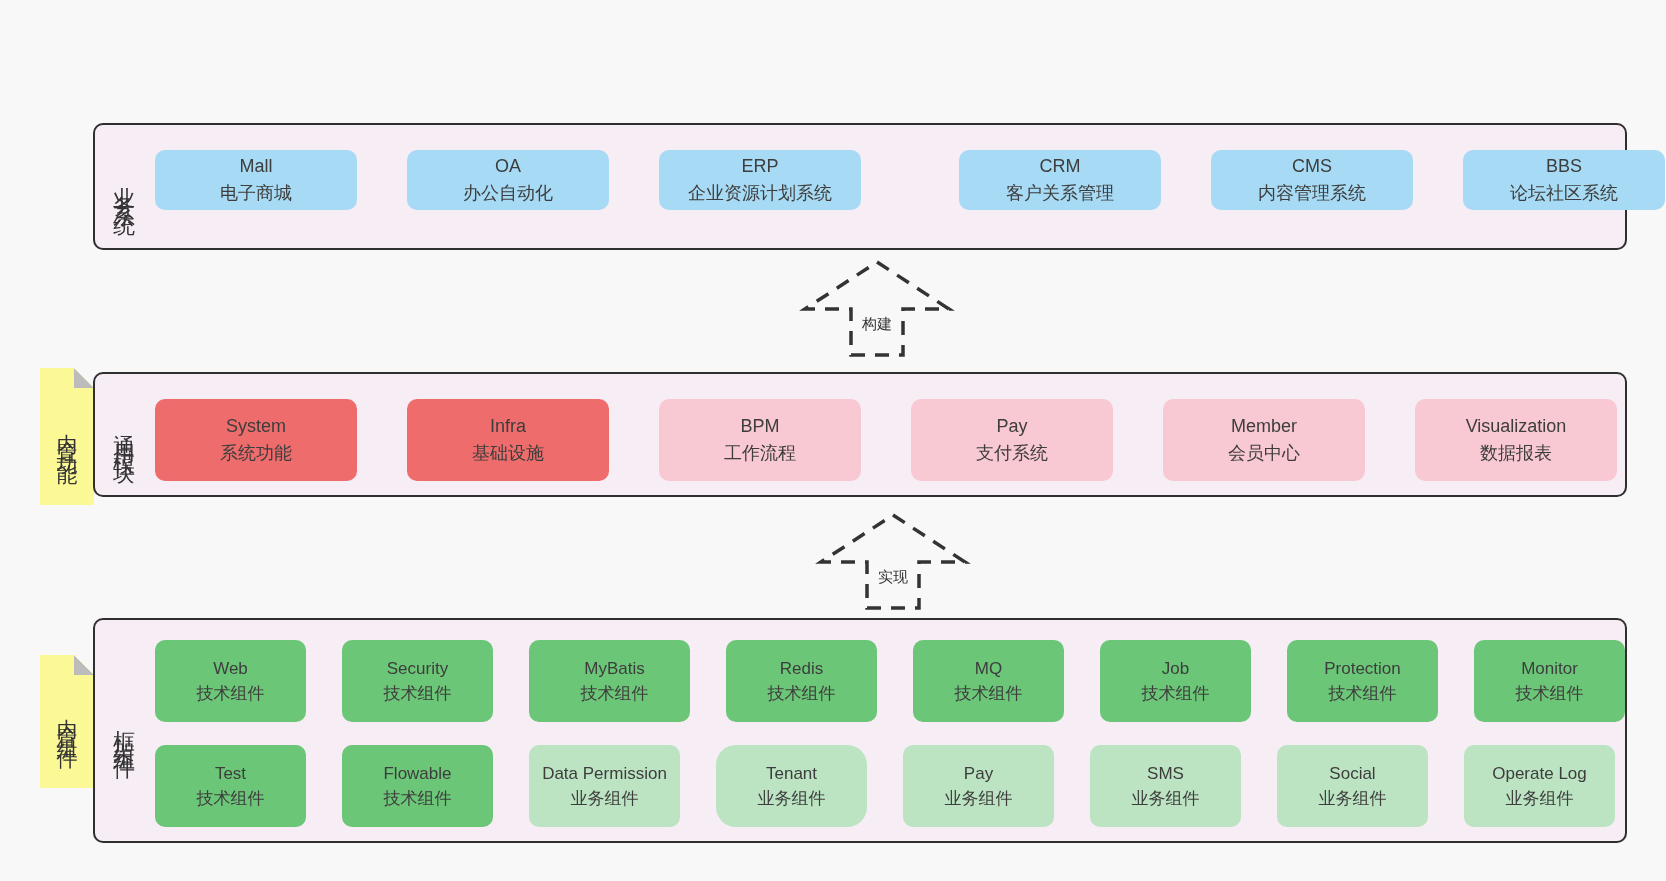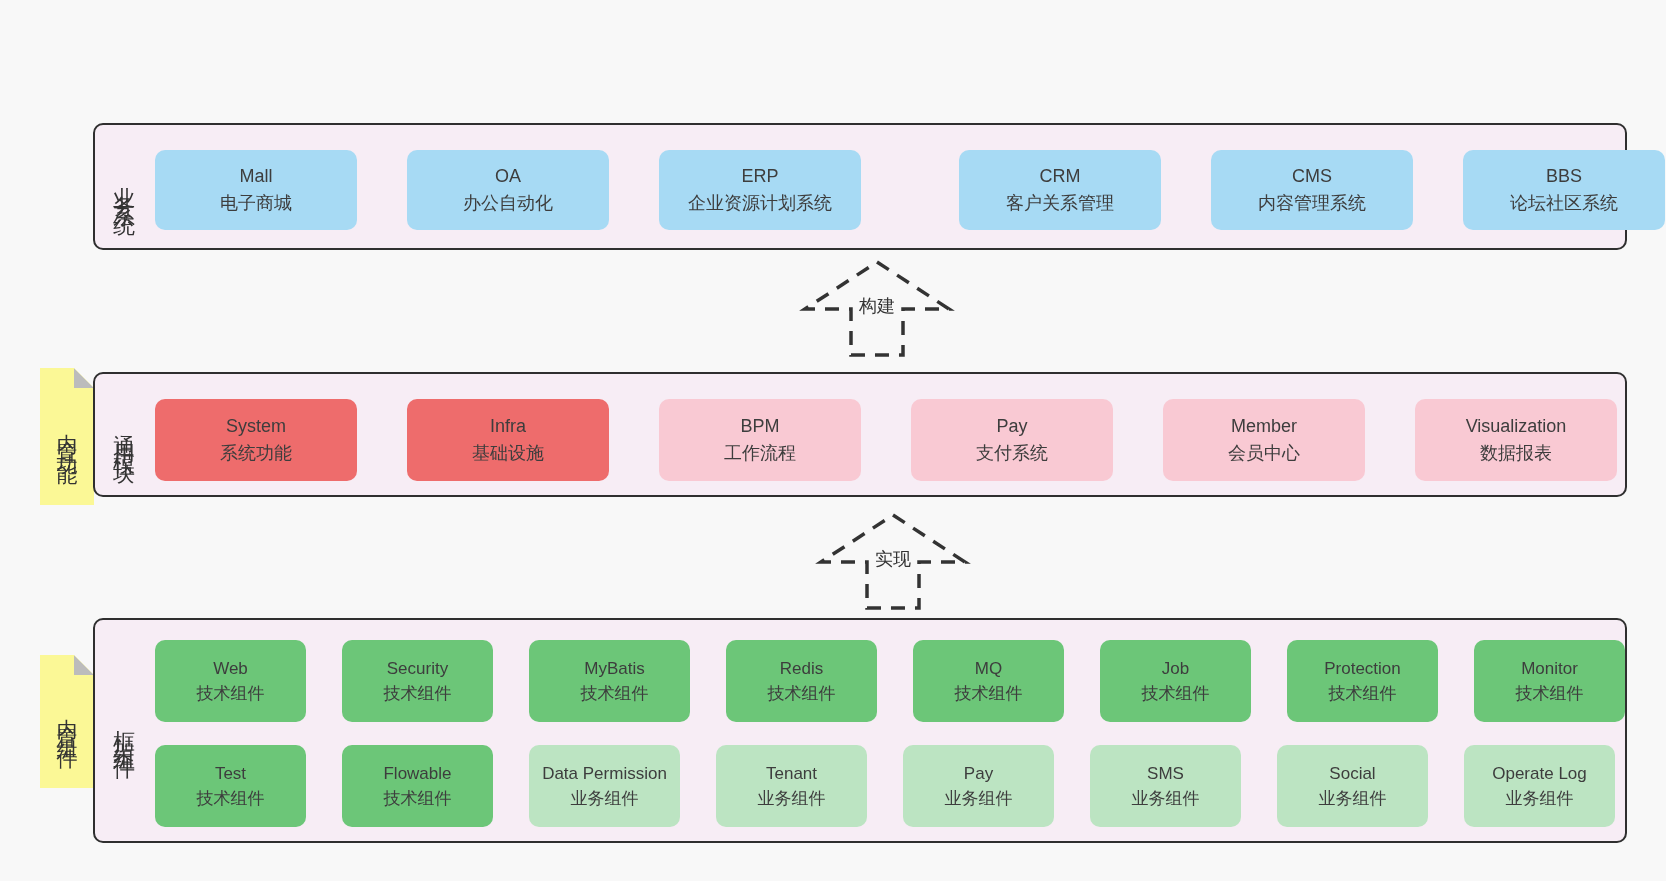--- a/index.html
+++ b/index.html
@@ -35,21 +35,21 @@
   #band2 .brow{ top:25px; }
   #band3 .brow{ gap:36px; }
   #band3 .brow.r1{ top:20px; }
   #band3 .brow.r2{ top:125px; }
 
   .box{
     border-radius:10px; display:flex; flex-direction:column;
     align-items:center; justify-content:center; text-align:center;
     color:var(--text,#3d3d3d); flex:0 0 auto;
   }
-  #band1 .box, #band2 .box{ width:202px; height:80px; font-size:18px; line-height:27px; }
+  #band1 .box, #band2 .box{ width:202px; height:60px; font-size:18px; line-height:27px; }
   #band2 .box{ height:82px; }
   #band3 .box{ width:151px; height:82px; font-size:17px; line-height:25px; }
   #band3 .box .box-en{ max-width:128px; }
 
   
   .note{
     position:absolute; left:40px; width:54px;
     background:var(--note-yellow,#fbf896);
     clip-path:polygon(0 0, calc(100% - 20px) 0, 100% 20px, 100% 100%, 0 100%);
     display:flex; align-items:center; justify-content:center;
@@ -69,23 +69,23 @@
   
   .arrow{ position:absolute; width:160px; height:100px; }
   #arrow1{ left:797px; top:259px; }
   #arrow2{ left:813px; top:512px; }
   .arrow svg{ position:absolute; left:0; top:0; }
   .arrow polygon{
     fill:none; stroke:var(--arrow,#333); stroke-width:3.5;
     stroke-dasharray:14 10; stroke-linejoin:miter;
   }
   .arrow-label{
-    position:absolute; left:50%; top:35px; transform:translateX(-50%);
+    position:absolute; left:50%; top:56px; transform:translateX(-50%);
     background:var(--background,#f8f8f8); color:#333;
-    font-size:18px; padding:0 3px; white-space:nowrap;
+    font-size:15px; padding:0 3px; white-space:nowrap;
   }
 </style>
 </head>
 <body>
 
 <div class="page">
 
   <section class="band" id="band1">
     <div class="vlabel">
       <span>业务系统</span>
@@ -218,21 +218,21 @@
           <div class="box-zh">技术组件</div>
         </div>
         <div class="box" style="background: var(--green-dark);">
           <div class="box-en">Flowable</div>
           <div class="box-zh">技术组件</div>
         </div>
         <div class="box" style="background: var(--green-light);">
           <div class="box-en">Data Permission</div>
           <div class="box-zh">业务组件</div>
         </div>
-        <div class="box" style="background: var(--green-light);">
+        <div class="box" style="background: var(--green-light); border-radius: 20px;">
           <div class="box-en">Tenant</div>
           <div class="box-zh">业务组件</div>
         </div>
         <div class="box" style="background: var(--green-light);">
           <div class="box-en">Pay</div>
           <div class="box-zh">业务组件</div>
         </div>
         <div class="box" style="background: var(--green-light);">
           <div class="box-en">SMS</div>
           <div class="box-zh">业务组件</div>

